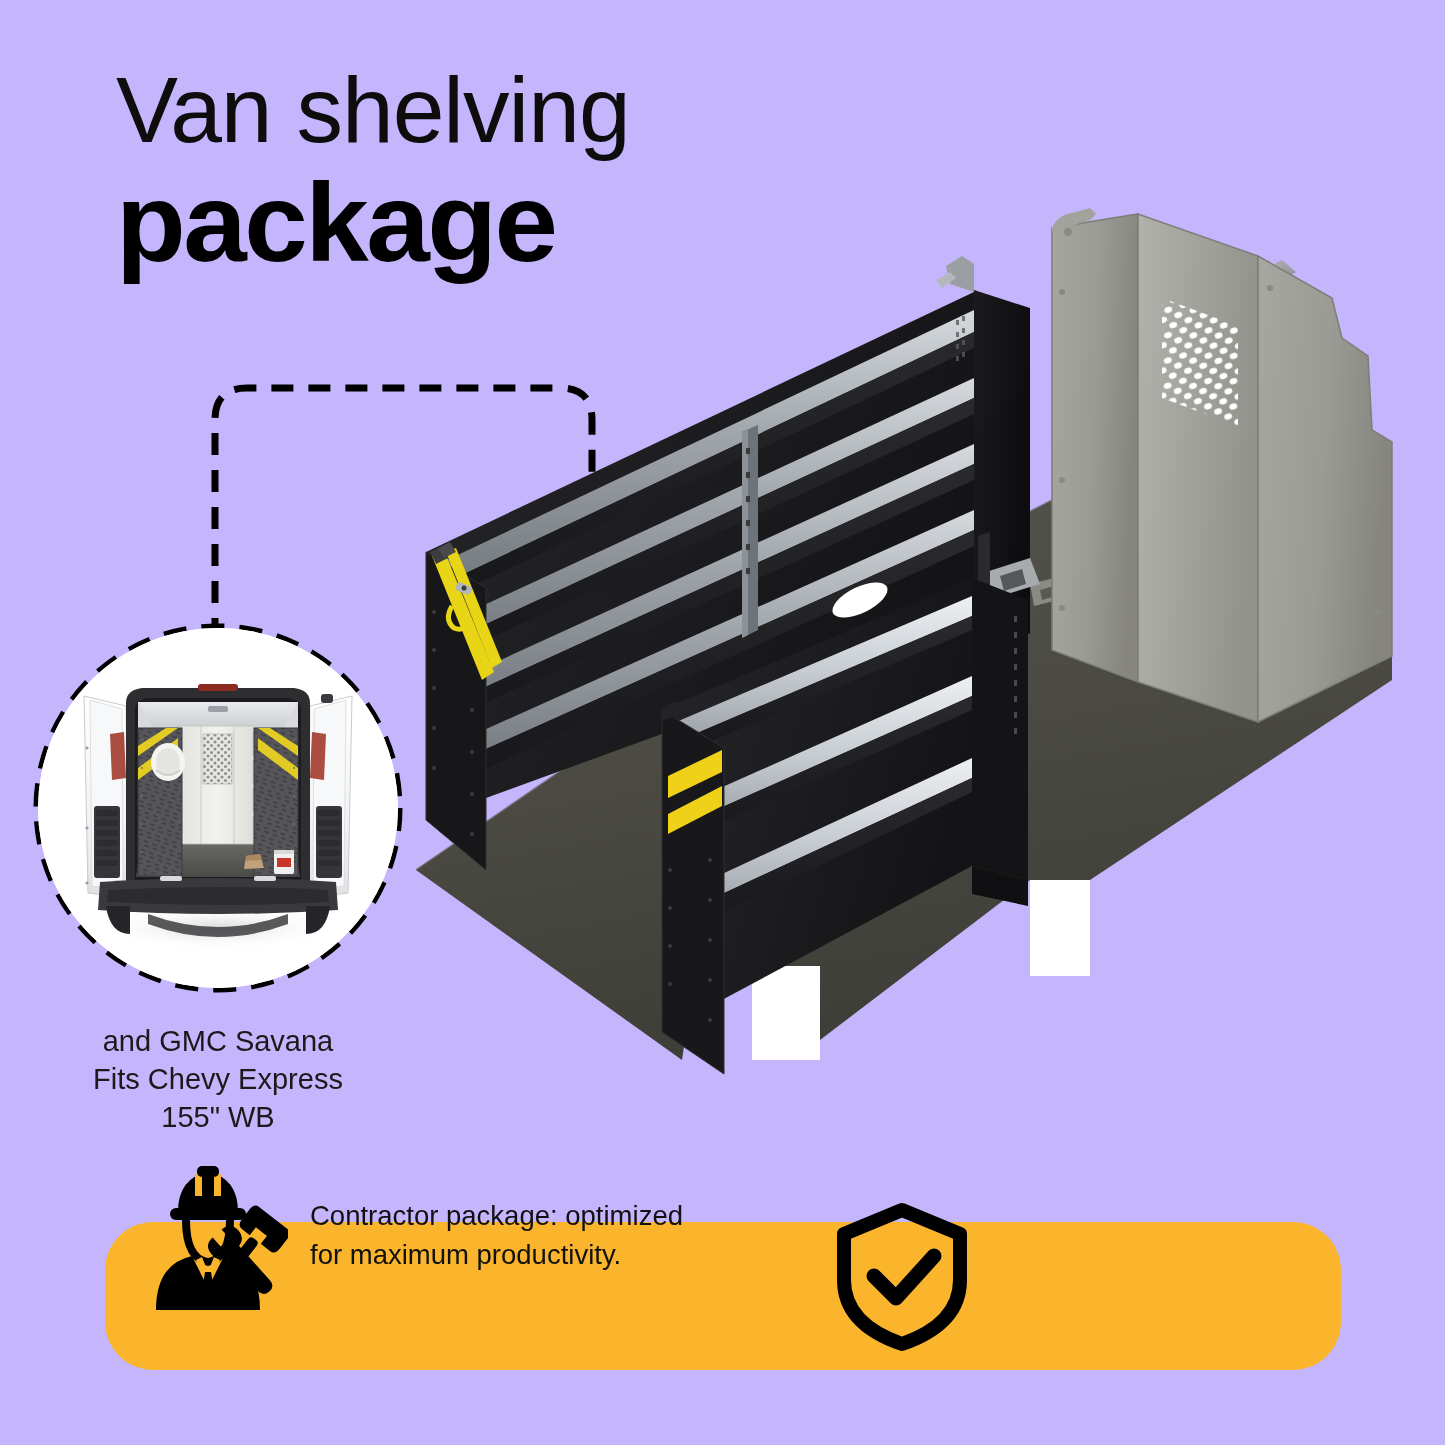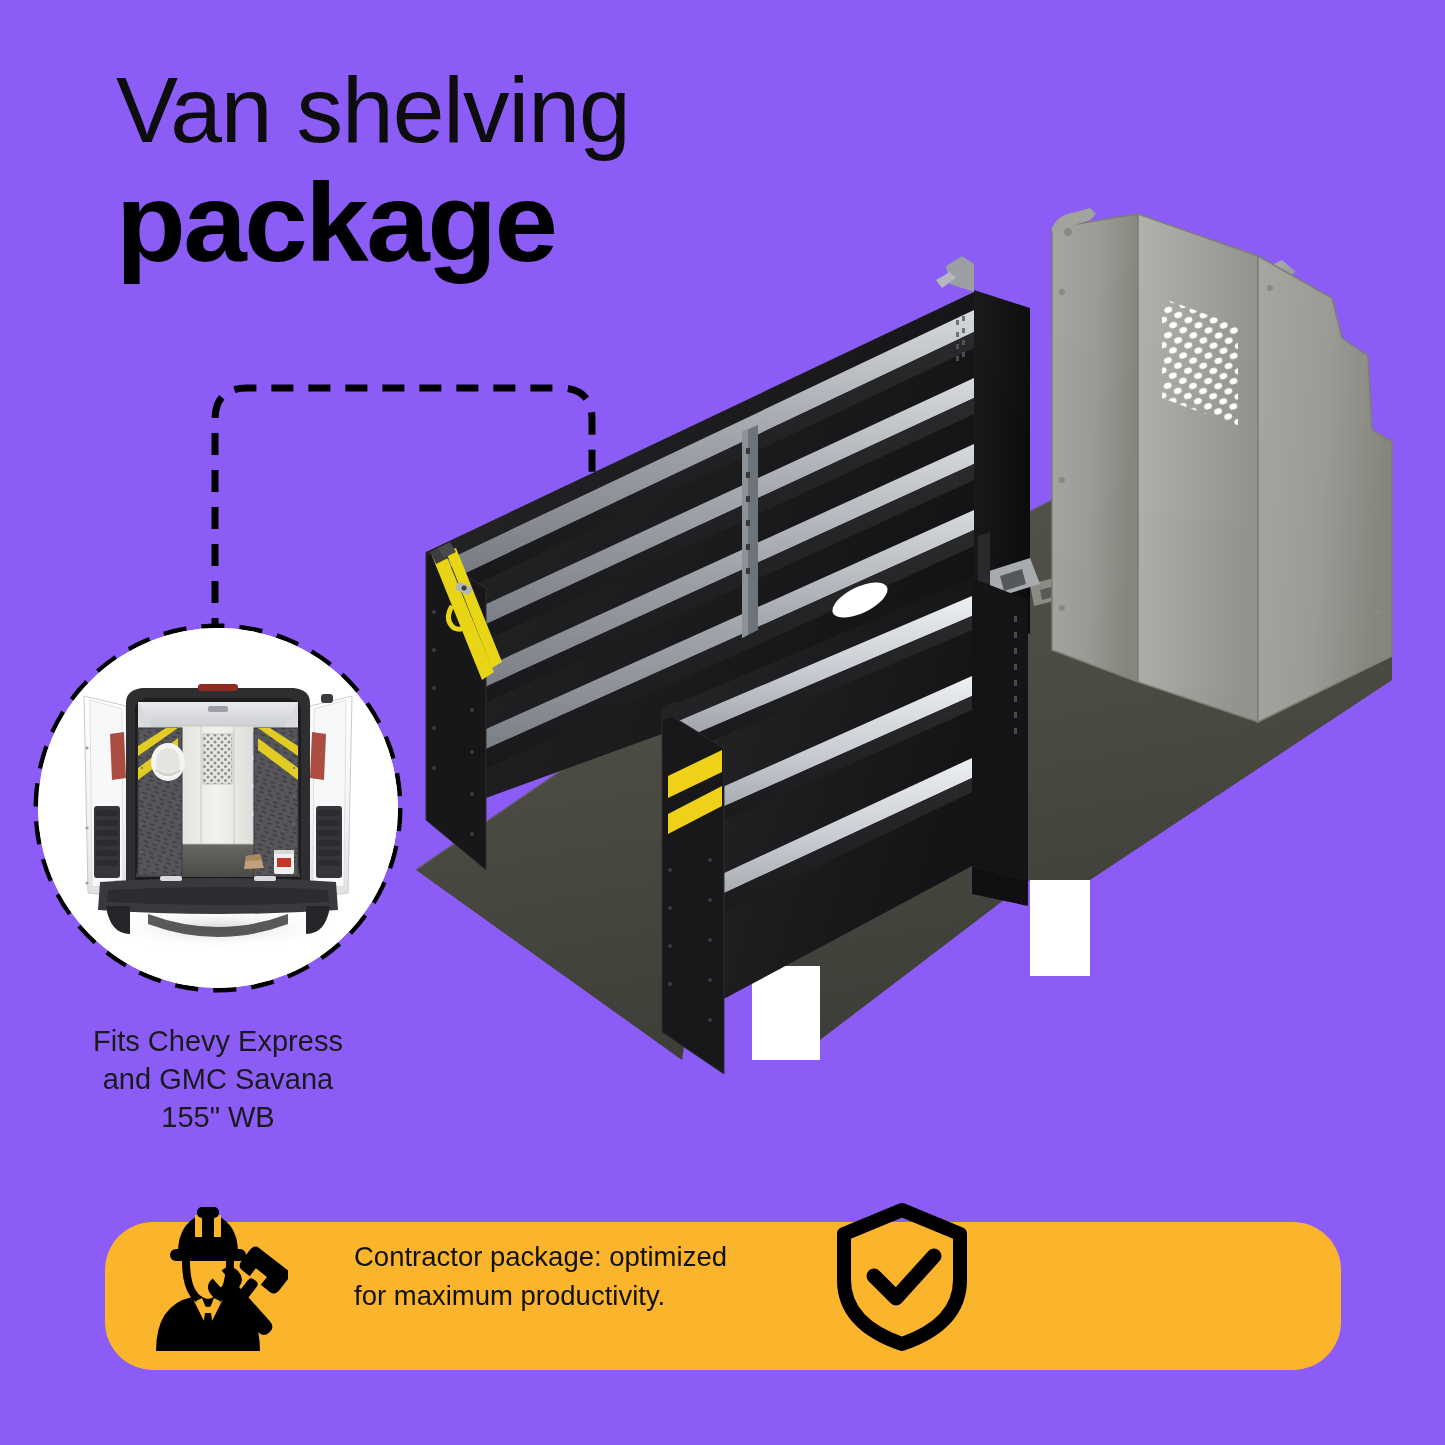--- a/index.html
+++ b/index.html
@@ -1,21 +1,21 @@
 <!DOCTYPE html>
 <html><head>
 <meta charset="utf-8">
 <style>
   html,body{margin:0;padding:0;background:#fff;}
   body{
     width:1445px;height:1445px;position:relative;overflow:hidden;
     font-family:"Liberation Sans", sans-serif;
     -webkit-font-smoothing:antialiased;
   }
-  .canvas{position:absolute;inset:0;background:#8b5cf6;}
+  .canvas{position:absolute;inset:0;background:#c4b5fd;}
 
   
   .title-block{position:absolute;left:116px;top:62px;}
   .title-line1{
     font-family:"Liberation Sans", sans-serif;
     font-weight:300;font-size:93px;line-height:96px;
     color:#0d0d0d;letter-spacing:-1px;white-space:nowrap;
   }
   .title-line2{
     font-family:"Liberation Sans", sans-serif;
@@ -46,21 +46,21 @@
   .product-svg{position:absolute;left:390px;top:180px;width:1020px;height:940px;}
 
   
   .banner{
     position:absolute;left:105px;top:1222px;width:1236px;height:148px;
     background:#FBB52C;border-radius:48px;
   }
   .feature{
     position:absolute;display:flex;align-items:center;
   }
-  .feature-1{left:148px;top:1201px;gap:44px;}
+  .feature-1{left:148px;top:1160px;}
   .feature-2{left:828px;top:1200px;}
   .feat-icon{flex:0 0 auto;}
   .feat-text{
     margin-left:22px;font-size:27.5px;line-height:39px;
     color:#111;font-weight:400;white-space:pre-line;
   }
   .feature-2 .feat-text{margin-left:26px;}
 </style>
 </head>
 <body>
@@ -249,22 +249,22 @@
 
       <g>
         <path d="M68 278 Q72 306 92 306 L92 278 Z" fill="#26262a"></path>
         <path d="M292 278 Q288 306 268 306 L268 278 Z" fill="#26262a"></path>
         <path d="M110 286 Q180 312 250 286 L250 296 Q180 322 110 296 Z" fill="#3d3d41" opacity="0.85"></path>
       </g>
     </svg>
   </div>
 
   <div class="fits-caption">
+    <div>and GMC Savana</div>
     <div>Fits Chevy Express</div>
-    <div>and GMC Savana</div>
     <div>155" WB</div>
   </div>
 
   <svg class="product-svg" viewBox="0 0 1020 940">
     <defs>
       <linearGradient id="floorG" x1="0" y1="0" x2="0.3" y2="1">
         <stop offset="0%" stop-color="#55554d"></stop>
         <stop offset="55%" stop-color="#4a4a43"></stop>
         <stop offset="100%" stop-color="#3e3e38"></stop>
       </linearGradient>

